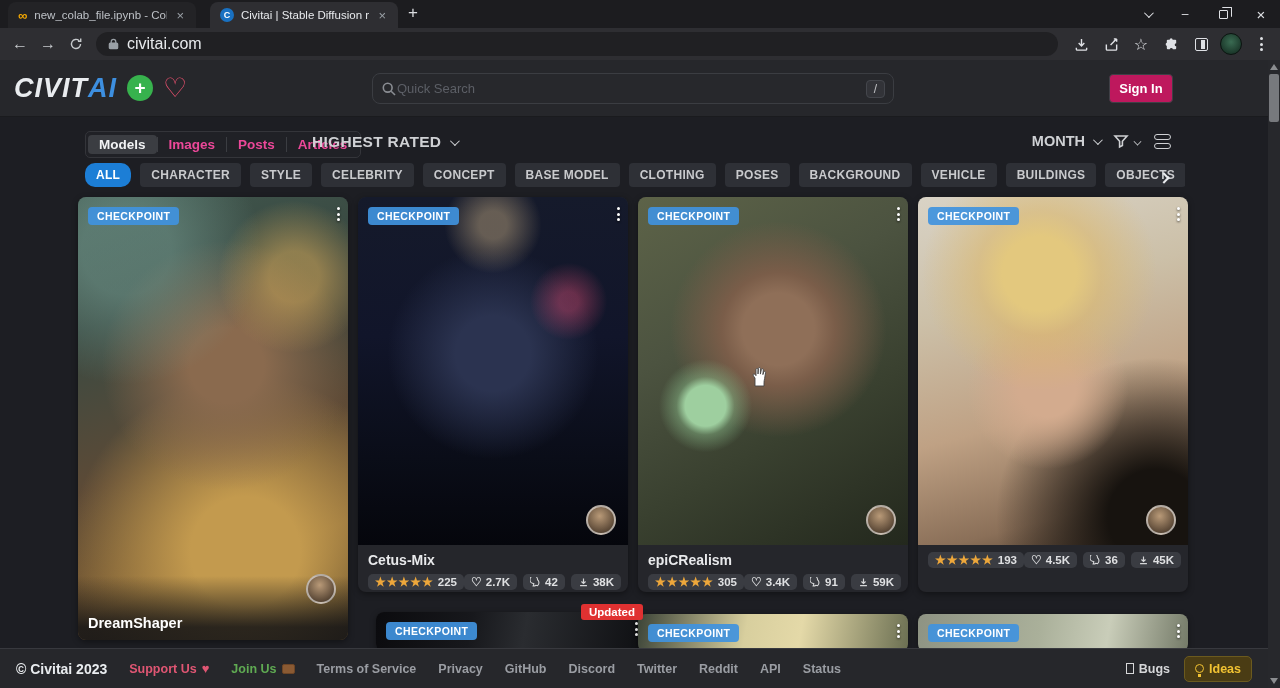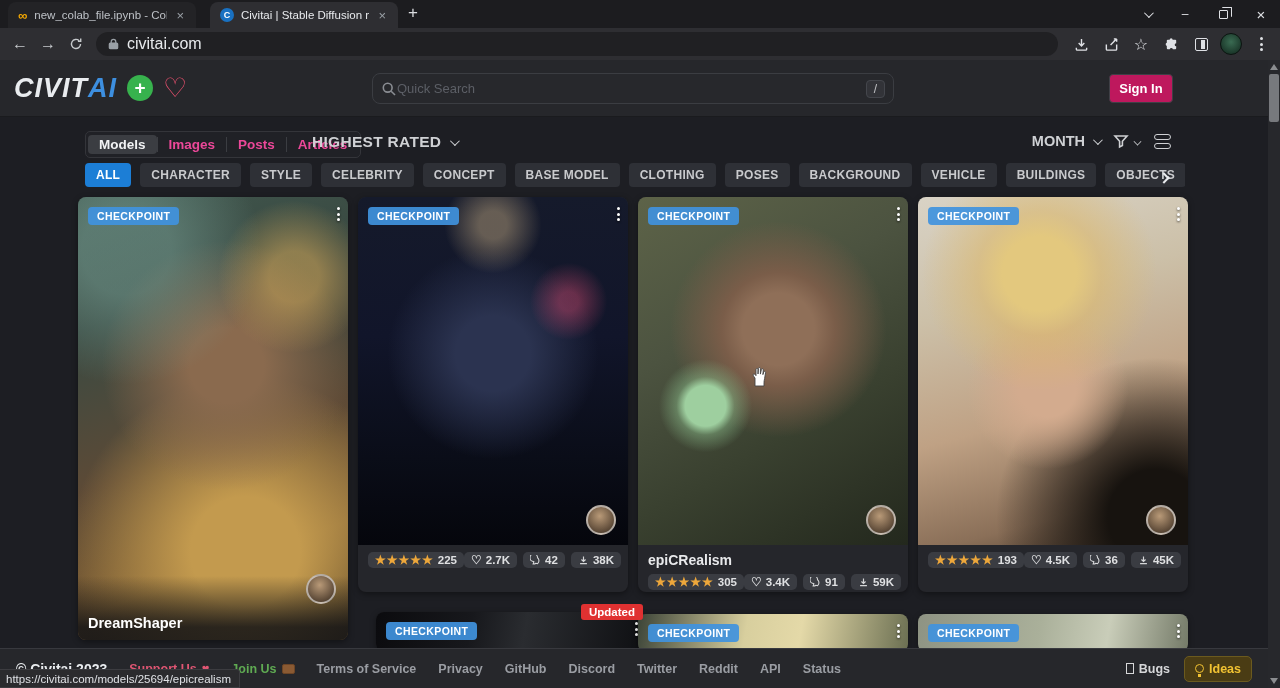--- a/index.html
+++ b/index.html
@@ -55,21 +55,21 @@
   .seg-div { width:1px; height:15px; background:#3b3d42; }
   .sort-dd { position:absolute; left:312px; top:133px; display:flex; align-items:center; gap:9px; color:#cfd1d4; font-weight:800; font-size:15.5px; letter-spacing:.3px; cursor:pointer; }
   .right-controls { position:absolute; right:109px; top:133px; display:flex; align-items:center; gap:13px; color:#cfd1d4; }
   .period-dd { display:flex; align-items:center; gap:8px; font-weight:800; font-size:14.5px; cursor:pointer; }
   .funnel-wrap { display:flex; align-items:center; gap:5px; cursor:pointer; }
   .layout-toggle { display:flex; flex-direction:column; gap:3px; cursor:pointer; }
   .layout-toggle i { width:17px; height:6px; border:1.5px solid #cfd1d4; border-radius:3px; }
 
   .chips { position:absolute; left:85px; top:163px; width:1100px; display:flex; gap:9px; overflow:hidden; }
   .chip { background:#2e3036; color:#c9cacd; font-size:12px; font-weight:700; padding:5px 11px; border-radius:4px; white-space:nowrap; letter-spacing:.3px; cursor:pointer; }
-  .chip.active { background:#1c7ed6; color:#fff; }
+  .chip.active { background:#1c7ed6; color:#fff;border-radius:10px; }
   .chips-next { position:absolute; right:112px; top:168px; color:#e9ecef; cursor:pointer; }
   .chev-right { display:inline-block; width:8px; height:8px; border-right:2px solid currentColor; border-bottom:2px solid currentColor; transform:rotate(-45deg); }
 
   
   .card { position:absolute; width:270px; background:#25262b; border-radius:8px; overflow:hidden; box-shadow:0 2px 6px rgba(0,0,0,.4); }
   .card-img { position:relative; width:100%; }
   .badge-checkpoint { position:absolute; left:10px; top:10px; background:rgba(64,146,222,.92); color:#fff; font-size:10.5px; font-weight:800; letter-spacing:.4px; padding:3px 9px; border-radius:4px; }
   .card-kebab { position:absolute; right:8px; top:10px; color:#fff; cursor:pointer; filter:drop-shadow(0 1px 1px rgba(0,0,0,.6)); }
   .avatar { position:absolute; width:30px; height:30px; border-radius:50%; border:2px solid rgba(255,255,255,.55); background:radial-gradient(circle at 45% 35%, #b99a78, #5d4a38 70%, #2e241a); }
   .overlay-strip { position:absolute; left:0; right:0; bottom:0; height:64px; background:linear-gradient(180deg, rgba(0,0,0,0) 0%, rgba(20,20,22,.85) 80%); }
@@ -285,20 +285,21 @@
         linear-gradient(180deg, #151a2b 0%, #11152a 40%, #0a0d18 75%, #05060c 100%);">
       <span class="badge-checkpoint">CHECKPOINT</span>
       <span class="card-kebab kebab">
           <i></i>
           <i></i>
           <i></i>
         </span>
       <span class="avatar" style="right:12px; bottom:10px;"></span>
     </div>
     <div class="card-footer">
+      <div class="card-title">Cetus-Mix</div>
       <div class="stats">
         <span class="pill">
           <span class="stars"><span>★</span><span>★</span><span>★</span><span>★</span><span>★</span></span>
           <span>225</span>
         </span>
         <span class="pill-group">
           <span class="pill">
               <span class="stat-ic heart-sm">♡</span>
               <span>2.7K</span>
             </span>
@@ -476,21 +477,20 @@
           <span class="tofu"></span>
           <span>Bugs</span>
         </span>
       <span class="ideas-btn">
           <span class="bulb"></span>
           <span>Ideas</span>
         </span>
     </div>
   </div>
 
-  <div class="status-tip">https://civitai.com/models/25694/epicrealism</div>
 
   <div class="scrollbar">
     <span class="sb-arrow sb-up"></span>
     <span class="sb-thumb"></span>
     <span class="sb-arrow sb-down"></span>
   </div>
 
   <div class="cursor">
     <svg width="19" height="22" viewBox="0 0 19 22">
       <path d="M5 20 L5 12 C3.8 10.5 2.6 9 3.4 8.2 C4.1 7.5 5.2 8.5 6 9.6 L6 3.4 C6 2.2 8 2.2 8 3.4 L8 8 L8.4 2.4 C8.5 1.2 10.4 1.3 10.4 2.5 L10.4 8.1 L11.4 3.4 C11.7 2.3 13.4 2.6 13.3 3.8 L12.9 8.6 L13.8 5.9 C14.2 4.8 15.8 5.3 15.6 6.5 L14.6 12.5 C14.3 14.2 14 15.2 14 16.5 L14 20 Z" fill="#ffffff" stroke="#444444" stroke-width="0.9"></path>

